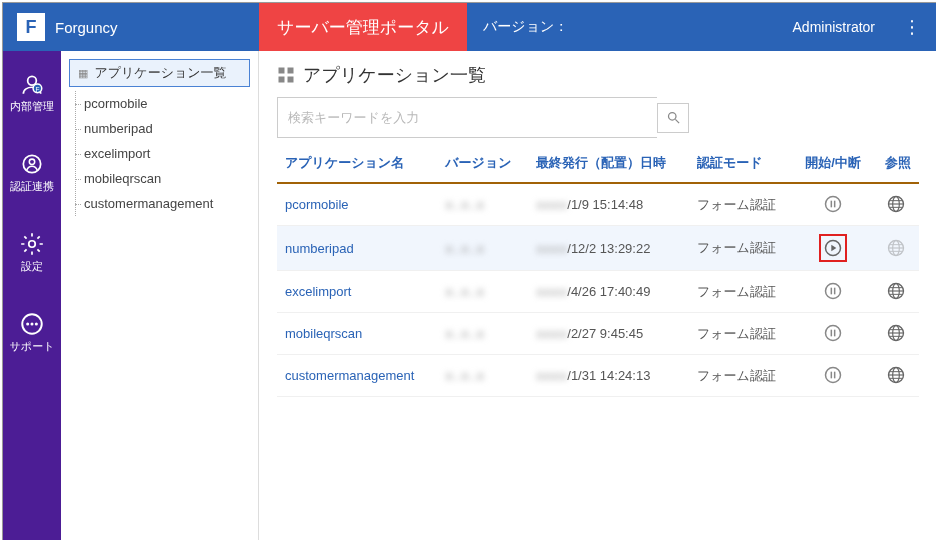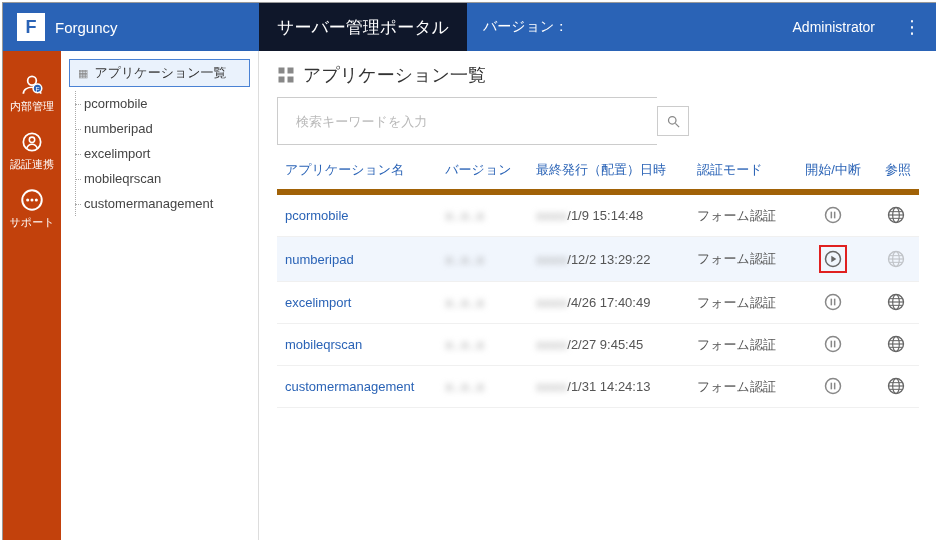--- a/index.html
+++ b/index.html
@@ -2,47 +2,47 @@
 <html><head>
 <meta charset="utf-8">
 <style>
 * { margin: 0; padding: 0; box-sizing: border-box; }
 body { font-family: "Meiryo", "Yu Gothic", sans-serif; background: #fff; }
 .app { width: 936px; height: 540px; border: 1px solid #999; display: flex; flex-direction: column; box-shadow: 4px 4px 6px rgba(0,0,0,0.2); margin: 2px; }
 .header { height: 48px; background: #2a63b6; display: flex; align-items: center; color: #fff; }
 .logo-box { display: flex; align-items: center; gap: 10px; padding: 0 14px; width: 256px; }
 .logo-icon { width: 28px; height: 28px; background: #fff; display: flex; align-items: center; justify-content: center; color: #2a63b6; font-weight: bold; font-size: 18px; border: 2px solid #fff; }
 .logo-text { font-size: 15px; font-weight: 400; }
-.header-title { background: #0f172a; height: 100%; display: flex; align-items: center; padding: 0 18px; font-size: 17px; }
+.header-title { background: #ef4444; height: 100%; display: flex; align-items: center; padding: 0 18px; font-size: 17px; }
 .header-version { padding: 0 16px; font-size: 14px; }
 .header-spacer { flex: 1; }
 .header-user { padding: 0 12px; font-size: 14px; }
 .header-menu { padding: 0 16px; font-size: 18px; cursor: pointer; }
 .body { flex: 1; display: flex; min-height: 0; }
-.nav { width: 58px; background: #c2410c; display: flex; flex-direction: column; align-items: center; padding-top: 12px; gap: 0; }
+.nav { width: 58px; background: #4c1d95; display: flex; flex-direction: column; align-items: center; padding-top: 12px; gap: 22px; }
 .nav-item { width: 58px; height: 58px; display: flex; flex-direction: column; align-items: center; justify-content: center; color: #fff; cursor: pointer; gap: 2px; }
 .nav-item.active { background: #4a82d4; }
 .nav-icon { width: 26px; height: 26px; }
 .nav-label { font-size: 11px; }
 .sidebar { width: 198px; border-right: 1px solid #ddd; padding: 8px 0; }
 .sidebar-title { font-size: 15px; color: #555; padding: 8px 14px 10px; }
 .tree-root { border: 1px solid #4a82d4; background: #eaf2fc; margin: 0 8px; padding: 4px 8px; font-size: 13px; display: flex; align-items: center; gap: 6px; color: #333; }
 .tree-root .grid-icon { color: #888; font-size: 11px; }
 .tree-children { margin: 4px 0 0 14px; border-left: 1px dotted #aaa; }
 .tree-item { font-size: 13px; color: #444; padding: 5px 0 5px 8px; position: relative; cursor: pointer; }
 .tree-item::before { content: ""; position: absolute; left: -1px; top: 13px; width: 6px; border-top: 1px dotted #aaa; }
 .main { flex: 1; padding: 12px 18px; overflow: auto; }
 .main-title { display: flex; align-items: center; gap: 8px; font-size: 18px; color: #333; padding-bottom: 10px; }
 .grid-icon-lg { color: #888; }
 .search-row { display: flex; align-items: center; margin-bottom: 6px; }
-.search-input { width: 380px; height: 48px; border: 1px solid #ccc; border-right: none; padding: 0 18px; font-size: 13px; color: #0f766e; }
+.search-input { width: 380px; height: 41px; border: 1px solid #ccc; border-right: none; padding: 0 10px; font-size: 13px; color: #0f766e; }
 .search-input::placeholder { color: #b8b8b8; }
 .search-btn { width: 32px; height: 30px; border: 1px solid #ccc; background: #fff; display: flex; align-items: center; justify-content: center; color: #888; cursor: pointer; }
 .table { width: 100%; border-collapse: collapse; }
-.table th { text-align: left; font-size: 13px; font-weight: normal; color: #2a63b6; padding: 10px 8px; border-bottom: 6px solid #a16207; }
+.table th { text-align: left; font-size: 13px; font-weight: bold; color: #2a63b6; padding: 10px 8px; border-bottom: 2px solid #a16207; }
 .table td { font-size: 13px; color: #555; padding: 8px 8px; border-bottom: 1px solid #f0f0f0; }
 .table td.link { color: #2a63b6; cursor: pointer; }
 .table tr.selected { background: #f1f6fd; }
 .blur { filter: blur(3px); color: #999; font-family: monospace; user-select: none; }
 .icon-btn { width: 24px; height: 24px; display: inline-flex; align-items: center; justify-content: center; cursor: pointer; }
 .highlight-box { border: 2px solid #e02020; width: 28px; height: 28px; display: inline-flex; align-items: center; justify-content: center; }
 svg { display: block; }
 .globe-disabled { opacity: 0.35; }
 </style>
 </head>
@@ -72,20 +72,27 @@
           </svg>
         <div class="nav-label">内部管理</div>
       </div>
       <div class="nav-item">
         <svg class="nav-icon" viewBox="0 0 24 24">
             <circle cx="12" cy="12" r="8" fill="none" stroke="#fff" stroke-width="1.6"></circle>
             <circle cx="12" cy="10" r="2.5" fill="none" stroke="#fff" stroke-width="1.4"></circle>
             <path d="M7 18c1-3 3-4 5-4s4 1 5 4" fill="none" stroke="#fff" stroke-width="1.4"></path>
           </svg>
         <div class="nav-label">認証連携</div>
+      </div>
+      <div class="nav-item">
+        <svg class="nav-icon" viewBox="0 0 24 24">
+            <circle cx="12" cy="12" r="3" fill="none" stroke="#fff" stroke-width="1.6"></circle>
+            <path d="M12 2v3M12 19v3M2 12h3M19 12h3M4.9 4.9l2.1 2.1M17 17l2.1 2.1M4.9 19.1l2.1-2.1M17 7l2.1-2.1" stroke="#fff" stroke-width="1.6"></path>
+          </svg>
+        <div class="nav-label">設定</div>
       </div>
       <div class="nav-item">
         <svg class="nav-icon" viewBox="0 0 24 24">
             <circle cx="12" cy="12" r="9" fill="none" stroke="#fff" stroke-width="1.8"></circle>
             <circle cx="8" cy="12" r="1.4" fill="#fff"></circle>
             <circle cx="12" cy="12" r="1.4" fill="#fff"></circle>
             <circle cx="16" cy="12" r="1.4" fill="#fff"></circle>
           </svg>
         <div class="nav-label">サポート</div>
       </div>

